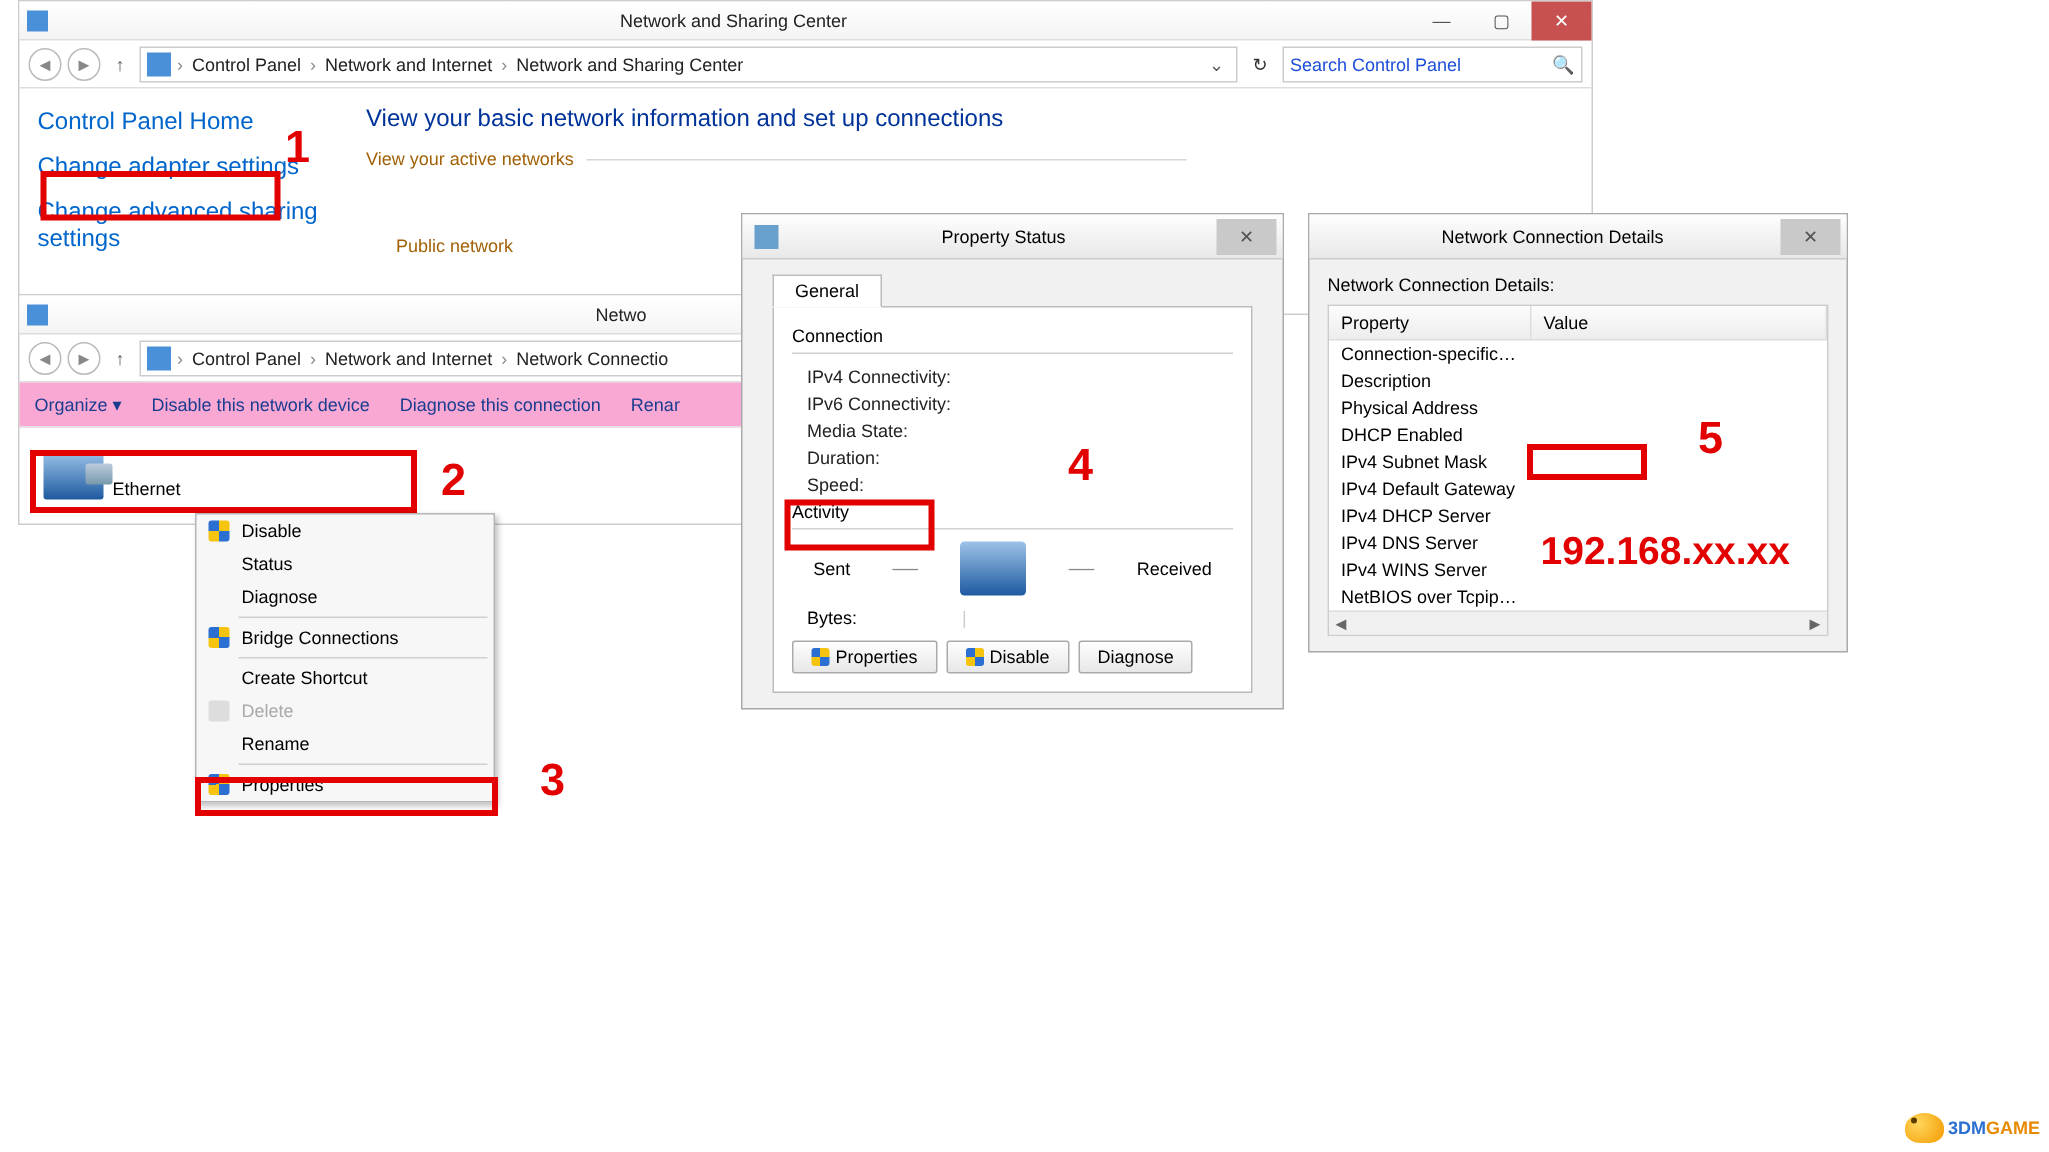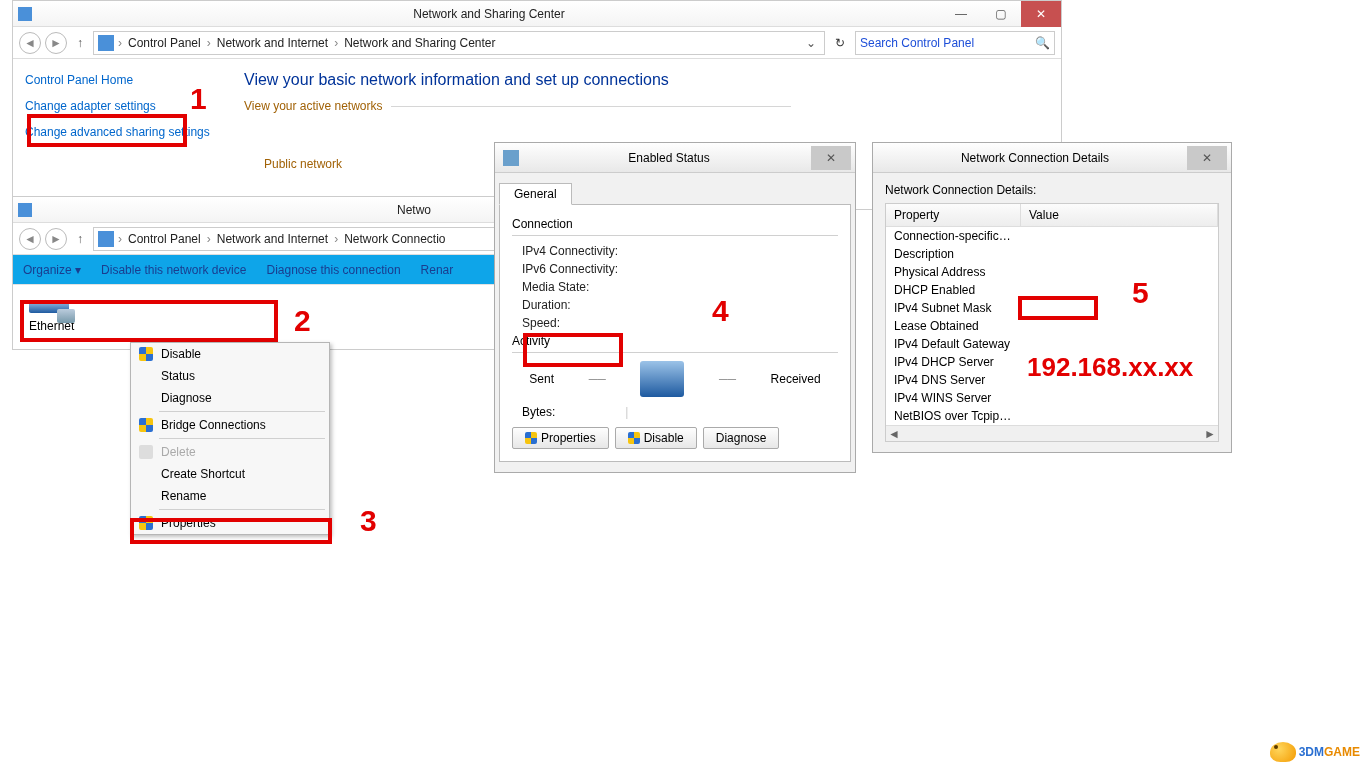--- a/index.html
+++ b/index.html
@@ -18,55 +18,55 @@
   .crumb-wrap { flex:1; display:flex; align-items:center; border:1px solid #ccc; height:24px; padding:0 4px; gap:4px;}
   .crumb-wrap .ic { width:16px; height:16px; background:#4a90d9; display:inline-block;}
   .crumb-wrap span.sep { color:#888;}
   .crumb-wrap a { color:#222; text-decoration:none; padding:0 2px;}
   .crumb-drop { width:18px; text-align:center; color:#555;}
   .refresh { width:22px; text-align:center; color:#333;}
   .search { width:200px; height:24px; border:1px solid #ccc; display:flex; align-items:center; padding:0 4px; color:#1d4ed8;}
   .search .sic { margin-left:auto;}
   .main-body { display:flex; min-height:150px;}
   .sidebar { width:215px; padding:14px 12px;}
-  .sidebar a { display:block; color:#0066cc; margin-bottom:12px; font-size:12px;}
+  .sidebar a { display:block; color:#0066cc; margin-bottom:12px; font-size:16px;}
   .content { padding:12px 16px;}
   .content h2 { color:#003399; font-weight:500; font-size:16px; margin-bottom:10px;}
   .content .sect { color:#a16207; font-size:12px; }
 
   
   .redbox { position:absolute; border:4px solid #e20000; }
   .rednum { position:absolute; color:#e20000; font-size:30px; font-weight:bold; font-family:sans-serif;}
 
   
   .win-conn { position:absolute; left:12px; top:196px; width:780px; background:#fff; border:1px solid #ccc;}
-  .toolbar2 { display:flex; align-items:center; gap:20px; height:30px; padding:0 10px; border-bottom:1px solid #e2e2e2; background:#0ea5e9;}
+  .toolbar2 { display:flex; align-items:center; gap:20px; height:30px; padding:0 10px; border-bottom:1px solid #e2e2e2; background:#f9a8d4;}
   .toolbar2 a { color:#1a3d8f;}
   .conn-area { padding:12px; display:flex;}
-  .adapter { width:260px; height:40px; display:flex; align-items:flex-start; padding:4px; gap:6px;flex-direction:column;}
+  .adapter { width:260px; height:40px; display:flex; align-items:flex-end; padding:4px; gap:6px;}
   .adapter .aic { width:40px; height:32px; background:linear-gradient(#9cc3e8,#1e5aa0); border-radius:2px; position:relative;}
   .adapter .aic::after { content:""; position:absolute; left:28px; top:8px; width:18px; height:14px; background:linear-gradient(#bcd,#79a); border-radius:2px;}
   .adapter .txt { font-size:12px;}
 
   
   .ctx { position:absolute; left:130px; top:342px; width:200px; background:#f7f7f7; border:1px solid #b6b6b6; box-shadow:2px 2px 4px rgba(0,0,0,0.25);}
   .ctx .item { display:flex; align-items:center; gap:8px; padding:4px 10px 4px 30px; position:relative;}
   .ctx .item.bold { font-weight:normal;}
   .ctx .item.dis { color:#aaa;}
   .ctx .sep { height:1px; background:#d0d0d0; margin:2px 4px 2px 28px;}
   .ctx .shield { position:absolute; left:8px; width:14px; height:14px; background:conic-gradient(#f6c40f 0 25%, #2a6fd1 0 50%, #f6c40f 0 75%, #2a6fd1 0 100%); border-radius:2px;}
   .ctx .dim-icon { position:absolute; left:8px; width:14px; height:14px; background:#ddd; border-radius:2px;}
 
   
   .dlg-status { position:absolute; left:494px; top:142px; width:362px; background:#f1f1f1; border:1px solid #aaa;}
   .dlg-titlebar { display:flex; align-items:center; height:30px; background:linear-gradient(#fefefe,#e8e8e8); border-bottom:1px solid #ccc;}
   .dlg-titlebar .dlg-icon { width:16px; height:16px; margin:0 8px; background:#6aa0cc;}
   .dlg-titlebar .dlg-title { flex:1; text-align:center; font-size:12px;}
   .dlg-titlebar .dlg-close { width:40px; height:24px; background:#c9c9c9; color:#555; display:flex; align-items:center; justify-content:center; margin-right:4px;}
-  .dlg-body { padding:10px 4px;}
+  .dlg-body { padding:10px 20px;}
   .tab { display:inline-block; background:#fff; border:1px solid #bbb; border-bottom:1px solid #fff; padding:3px 14px; position:relative; z-index:2;}
   .tab-pane { border:1px solid #bbb; background:#fff; margin-top:-1px; padding:12px;}
   .grp-title { font-size:12px; margin-bottom:4px;}
   .grp-line { height:1px; background:#d0d0d0; margin-bottom:8px;}
   .kv { margin-left:10px; margin-bottom:4px; color:#222;}
   .btn { display:inline-flex; align-items:center; padding:3px 12px; background:linear-gradient(#fefefe,#e7e7e7); border:1px solid #aaa; border-radius:2px; font-size:12px;}
   .activity { display:flex; align-items:center; justify-content:space-around; margin:8px 0;}
   .mon-ic { width:44px; height:36px; background:linear-gradient(#9cc3e8,#1e5aa0); border-radius:3px;}
   .footer-btns { display:flex; gap:6px; margin-top:8px;}
   .footer-btns .btn .shield-mini { width:12px; height:12px; background:conic-gradient(#f6c40f 0 25%, #2a6fd1 0 50%, #f6c40f 0 75%, #2a6fd1 0 100%); margin-right:4px; border-radius:2px;}
@@ -195,44 +195,44 @@
     </div>
   <div class="item">
       <span>Diagnose</span>
     </div>
   <div class="sep"></div>
   <div class="item">
       <span class="shield"></span>
       <span>Bridge Connections</span>
     </div>
   <div class="sep"></div>
+  <div class="item">
+      <span>Create Shortcut</span>
+    </div>
   <div class="item dis">
       <span class="dim-icon"></span>
       <span>Delete</span>
     </div>
   <div class="item">
-      <span>Create Shortcut</span>
-    </div>
-  <div class="item">
       <span>Rename</span>
     </div>
   <div class="sep"></div>
   <div class="item">
       <span class="shield"></span>
       <span>Properties</span>
     </div>
 </div>
 
 <div class="redbox" style="left:130px; top:518px; width:202px; height:26px;"></div>
 <div class="rednum" style="left:360px; top:504px;">3</div>
 
 <div class="dlg-status">
   <div class="dlg-titlebar">
     <div class="dlg-icon"></div>
-    <div class="dlg-title">Enabled Status</div>
+    <div class="dlg-title">Property Status</div>
     <div class="dlg-close">✕</div>
   </div>
   <div class="dlg-body">
     <div class="tab">General</div>
     <div class="tab-pane">
       <div class="grp-title">Connection</div>
       <div class="grp-line"></div>
       <div class="kv">IPv4 Connectivity:</div>
       <div class="kv">IPv6 Connectivity:</div>
       <div class="kv">Media State:</div>
@@ -299,24 +299,20 @@
           </div>
           <div class="row">
             <div class="col-prop">DHCP Enabled</div>
             <div class="col-val"></div>
           </div>
           <div class="row">
             <div class="col-prop">IPv4 Subnet Mask</div>
             <div class="col-val"></div>
           </div>
           <div class="row">
-            <div class="col-prop">Lease Obtained</div>
-            <div class="col-val"></div>
-          </div>
-          <div class="row">
             <div class="col-prop">IPv4 Default Gateway</div>
             <div class="col-val"></div>
           </div>
           <div class="row">
             <div class="col-prop">IPv4 DHCP Server</div>
             <div class="col-val"></div>
           </div>
           <div class="row">
             <div class="col-prop">IPv4 DNS Server</div>
             <div class="col-val"></div>

